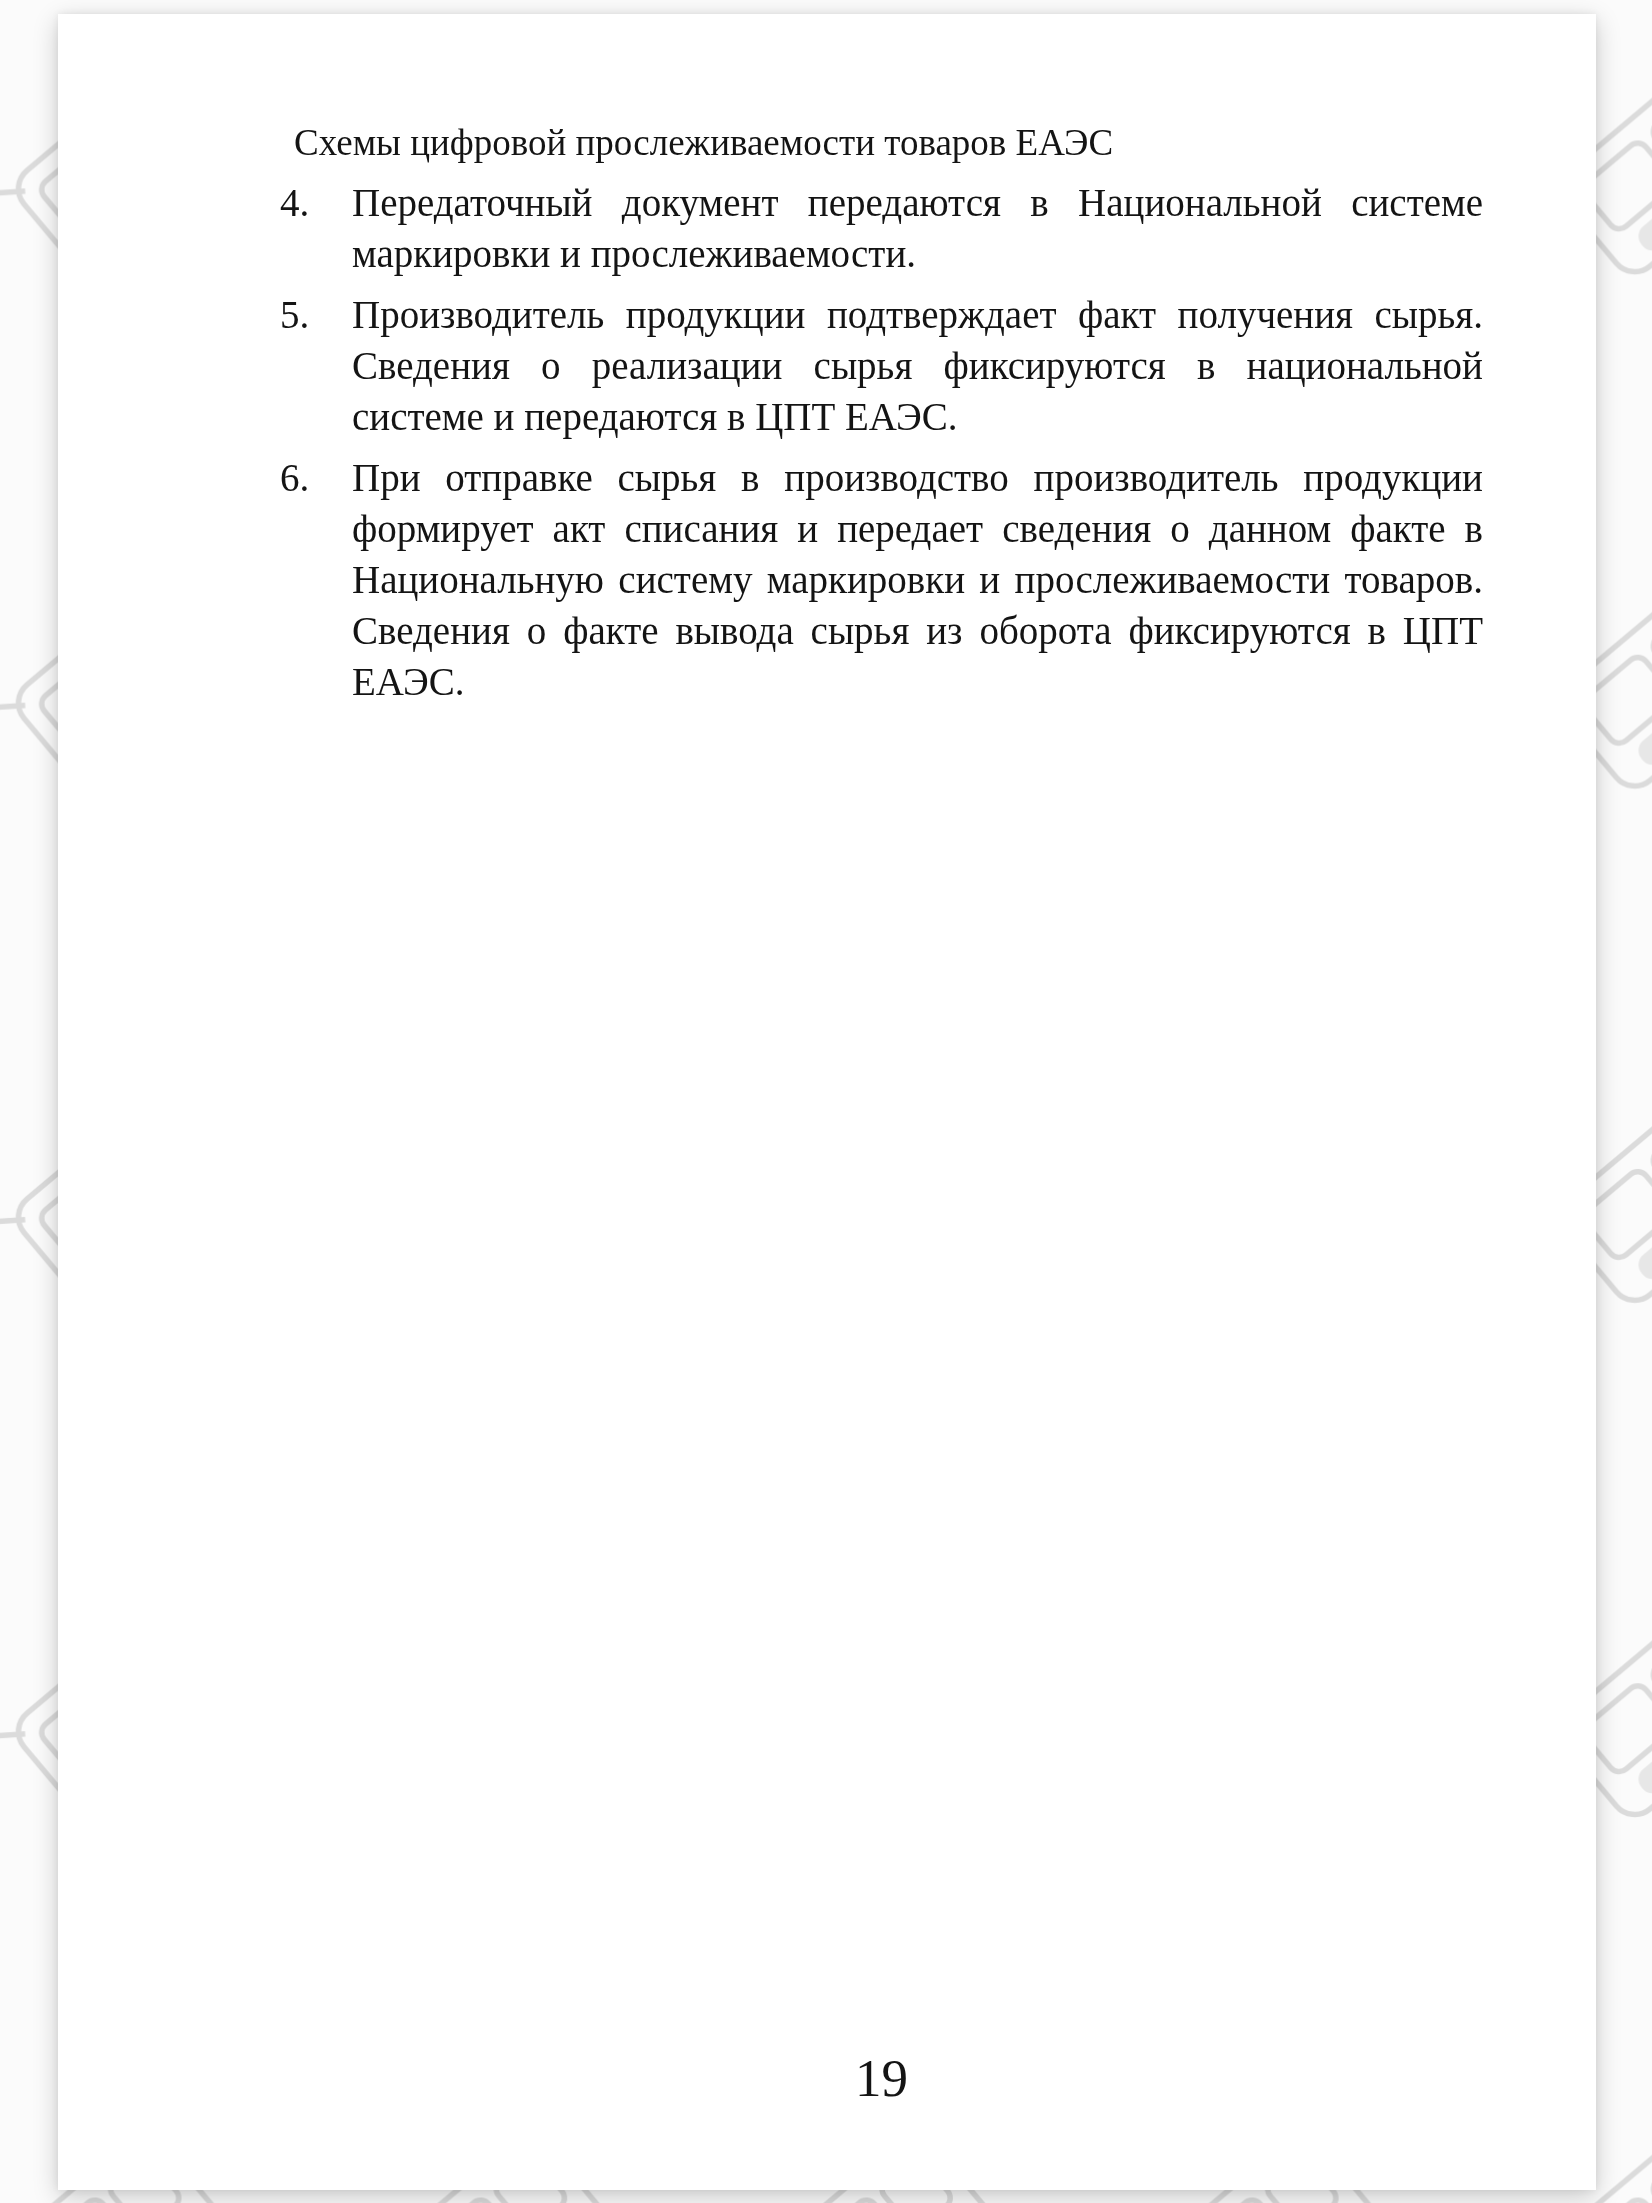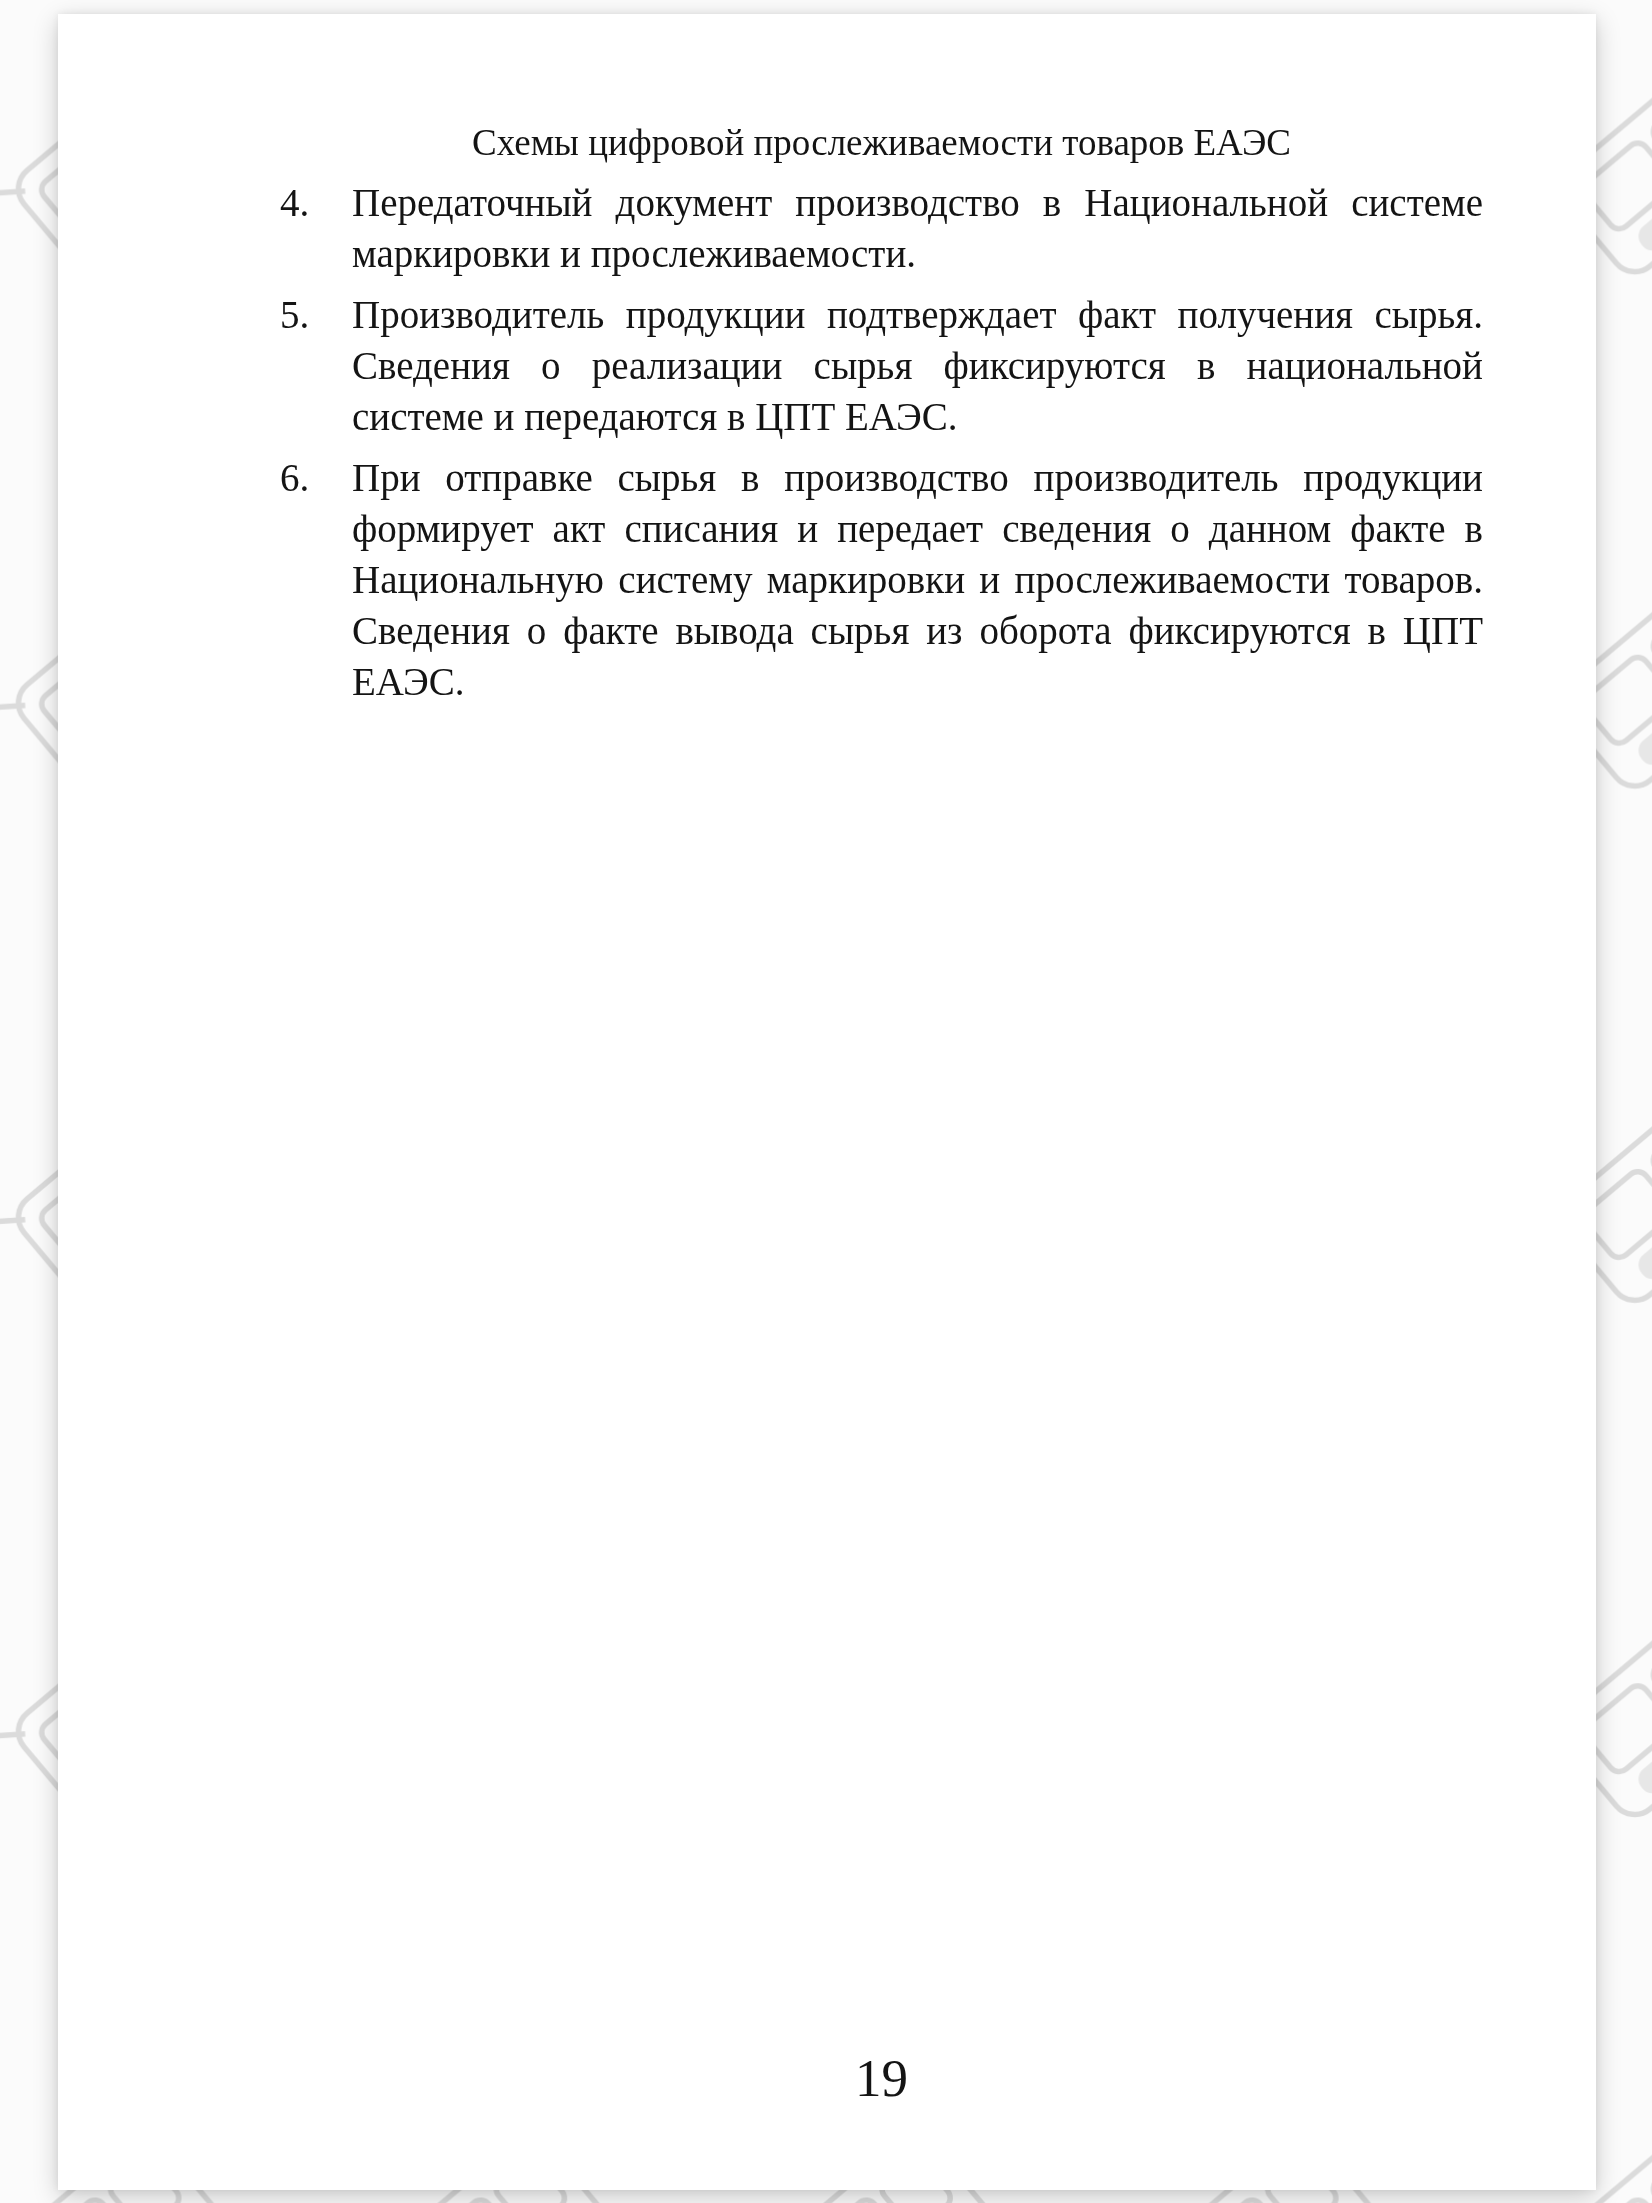--- a/index.html
+++ b/index.html
@@ -28,24 +28,24 @@
     left: 58px;
     top: 13.8px;
     width: 1538px;
     height: 2176px;
     background: #ffffff;
     box-shadow: 0 7.3px 24px rgba(0,0,0,0.20), 0 0 7.3px rgba(0,0,0,0.07);
     z-index: 1;
   }
   .running-header {
     position: absolute;
-    left: 222px;
+    left: 236px;
     top: 107px;
     width: 1203px;
-    text-align: center;
+    text-align: left;
     font-size: 37px;
     line-height: 44px;
     white-space: nowrap;
   }
   .doc-list {
     position: absolute;
     left: 222px;
     top: 163px;
     width: 1203px;
     list-style: none;
@@ -114,21 +114,21 @@
   <rect x="0" y="0" width="1800" height="2400" fill="url(#bgtile)"></rect>
 </svg>
 
 <div class="page">
 
   <div class="running-header">Схемы цифровой прослеживаемости товаров ЕАЭС</div>
 
   <ol class="doc-list">
     <li class="doc-item">
       <span class="num">4.</span>
-      <span class="txt">Передаточный документ производство в Национальной системе маркировки и прослеживаемости.</span>
+      <span class="txt">Передаточный документ передаются в Национальной системе маркировки и прослеживаемости.</span>
     </li>
     <li class="doc-item">
       <span class="num">5.</span>
       <span class="txt">Производитель продукции подтверждает факт получения сырья. Сведения о реализации сырья фиксируются в национальной системе и передаются в ЦПТ ЕАЭС.</span>
     </li>
     <li class="doc-item">
       <span class="num">6.</span>
       <span class="txt">При отправке сырья в производство производитель продукции формирует акт списания и передает сведения о данном факте в Национальную систему маркировки и прослеживаемости товаров. Сведения о факте вывода сырья из оборота фиксируются в ЦПТ ЕАЭС.</span>
     </li>
   </ol>

